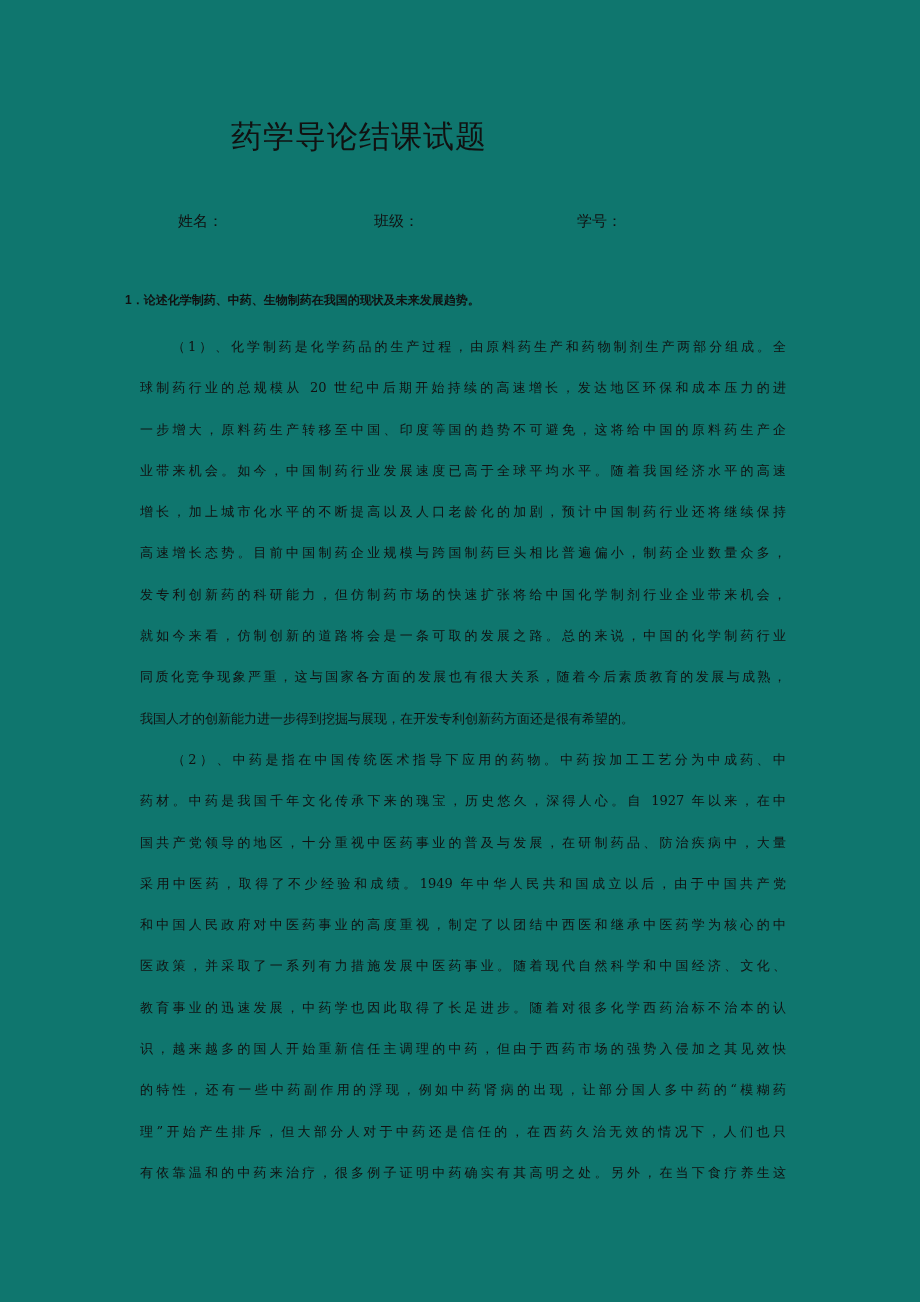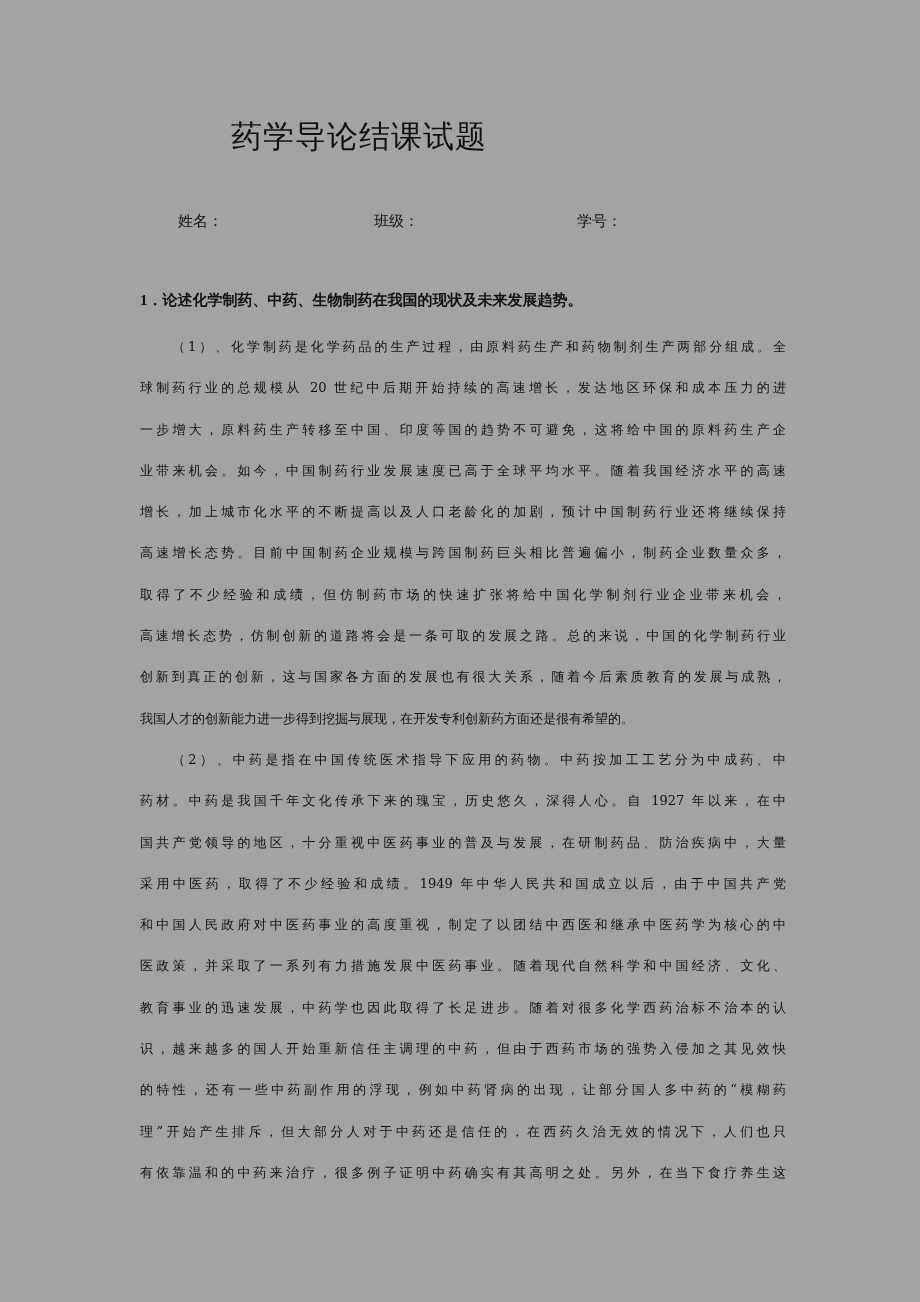--- a/index.html
+++ b/index.html
@@ -1,24 +1,24 @@
 <!DOCTYPE html>
 <html><head>
 <meta charset="utf-8">
 <style>
   html, body { margin: 0; padding: 0; background: #ffffff; }
   body { width: 920px; height: 1302px; position: relative; overflow: hidden;
          font-family: "DejaVu Serif", "Liberation Serif", serif; color: #111; }
-  .page { position: absolute; left: 0; top: 0; width: 920px; height: 1302px; background: #a3a3a3; }
+  .page { position: absolute; left: 0; top: 0; width: 920px; height: 1302px; background: #0f766e; }
   .title { position: absolute; left: 231px; top: 114px; font-size: 31px; letter-spacing: 1px;
            font-family: "DejaVu Sans", "Liberation Sans", sans-serif; font-weight: normal; color: #111; line-height: 44px; }
   .field { position: absolute; top: 210px; font-size: 15px; line-height: 22px; color: #111; }
   .f-name { left: 178px; text-align: right; } .f-class { left: 374px; } .f-id { left: 577px; }
-  .q-head { position: absolute; left: 140px; top: 289px; font-size: 15px; font-weight: bold; line-height: 22px;
-            font-family: Liberation Serif, serif; }
+  .q-head { position: absolute; left: 125px; top: 289px; font-size: 12px; font-weight: bold; line-height: 22px;
+            font-family: Liberation Sans, sans-serif; }
   .body-text { position: absolute; left: 140px; top: 320px; width: 646px; }
   .line { height: 29.3px; line-height: 29.3px; font-size: 13px; white-space: nowrap; overflow: hidden;
           text-align: justify; text-align-last: justify; margin-top: 12px; }
   .line.last { text-align-last: left; }
   .line.indent { padding-left: 32px; }
 </style>
 </head>
 <body>
 
 <div class="page">
@@ -32,23 +32,23 @@
     <span>1．</span><span>论述化学制药、中药、生物制药在我国的现状及未来发展趋势。</span>
   </div>
 
   <div class="body-text">
     <div class="line indent">（1）、化学制药是化学药品的生产过程，由原料药生产和药物制剂生产两部分组成。全</div>
     <div class="line">球制药行业的总规模从 20 世纪中后期开始持续的高速增长，发达地区环保和成本压力的进</div>
     <div class="line">一步增大，原料药生产转移至中国、印度等国的趋势不可避免，这将给中国的原料药生产企</div>
     <div class="line">业带来机会。如今，中国制药行业发展速度已高于全球平均水平。随着我国经济水平的高速</div>
     <div class="line">增长，加上城市化水平的不断提高以及人口老龄化的加剧，预计中国制药行业还将继续保持</div>
     <div class="line">高速增长态势。目前中国制药企业规模与跨国制药巨头相比普遍偏小，制药企业数量众多，</div>
-    <div class="line">取得了不少经验和成绩，但仿制药市场的快速扩张将给中国化学制剂行业企业带来机会，</div>
-    <div class="line">高速增长态势，仿制创新的道路将会是一条可取的发展之路。总的来说，中国的化学制药行业</div>
-    <div class="line">创新到真正的创新，这与国家各方面的发展也有很大关系，随着今后素质教育的发展与成熟，</div>
+    <div class="line">发专利创新药的科研能力，但仿制药市场的快速扩张将给中国化学制剂行业企业带来机会，</div>
+    <div class="line">就如今来看，仿制创新的道路将会是一条可取的发展之路。总的来说，中国的化学制药行业</div>
+    <div class="line">同质化竞争现象严重，这与国家各方面的发展也有很大关系，随着今后素质教育的发展与成熟，</div>
     <div class="line last">我国人才的创新能力进一步得到挖掘与展现，在开发专利创新药方面还是很有希望的。</div>
     <div class="line indent">（2）、中药是指在中国传统医术指导下应用的药物。中药按加工工艺分为中成药、中</div>
     <div class="line">药材。中药是我国千年文化传承下来的瑰宝，历史悠久，深得人心。自 1927 年以来，在中</div>
     <div class="line">国共产党领导的地区，十分重视中医药事业的普及与发展，在研制药品、防治疾病中，大量</div>
     <div class="line">采用中医药，取得了不少经验和成绩。1949 年中华人民共和国成立以后，由于中国共产党</div>
     <div class="line">和中国人民政府对中医药事业的高度重视，制定了以团结中西医和继承中医药学为核心的中</div>
     <div class="line">医政策，并采取了一系列有力措施发展中医药事业。随着现代自然科学和中国经济、文化、</div>
     <div class="line">教育事业的迅速发展，中药学也因此取得了长足进步。随着对很多化学西药治标不治本的认</div>
     <div class="line">识，越来越多的国人开始重新信任主调理的中药，但由于西药市场的强势入侵加之其见效快</div>
     <div class="line">的特性，还有一些中药副作用的浮现，例如中药肾病的出现，让部分国人多中药的“模糊药</div>

